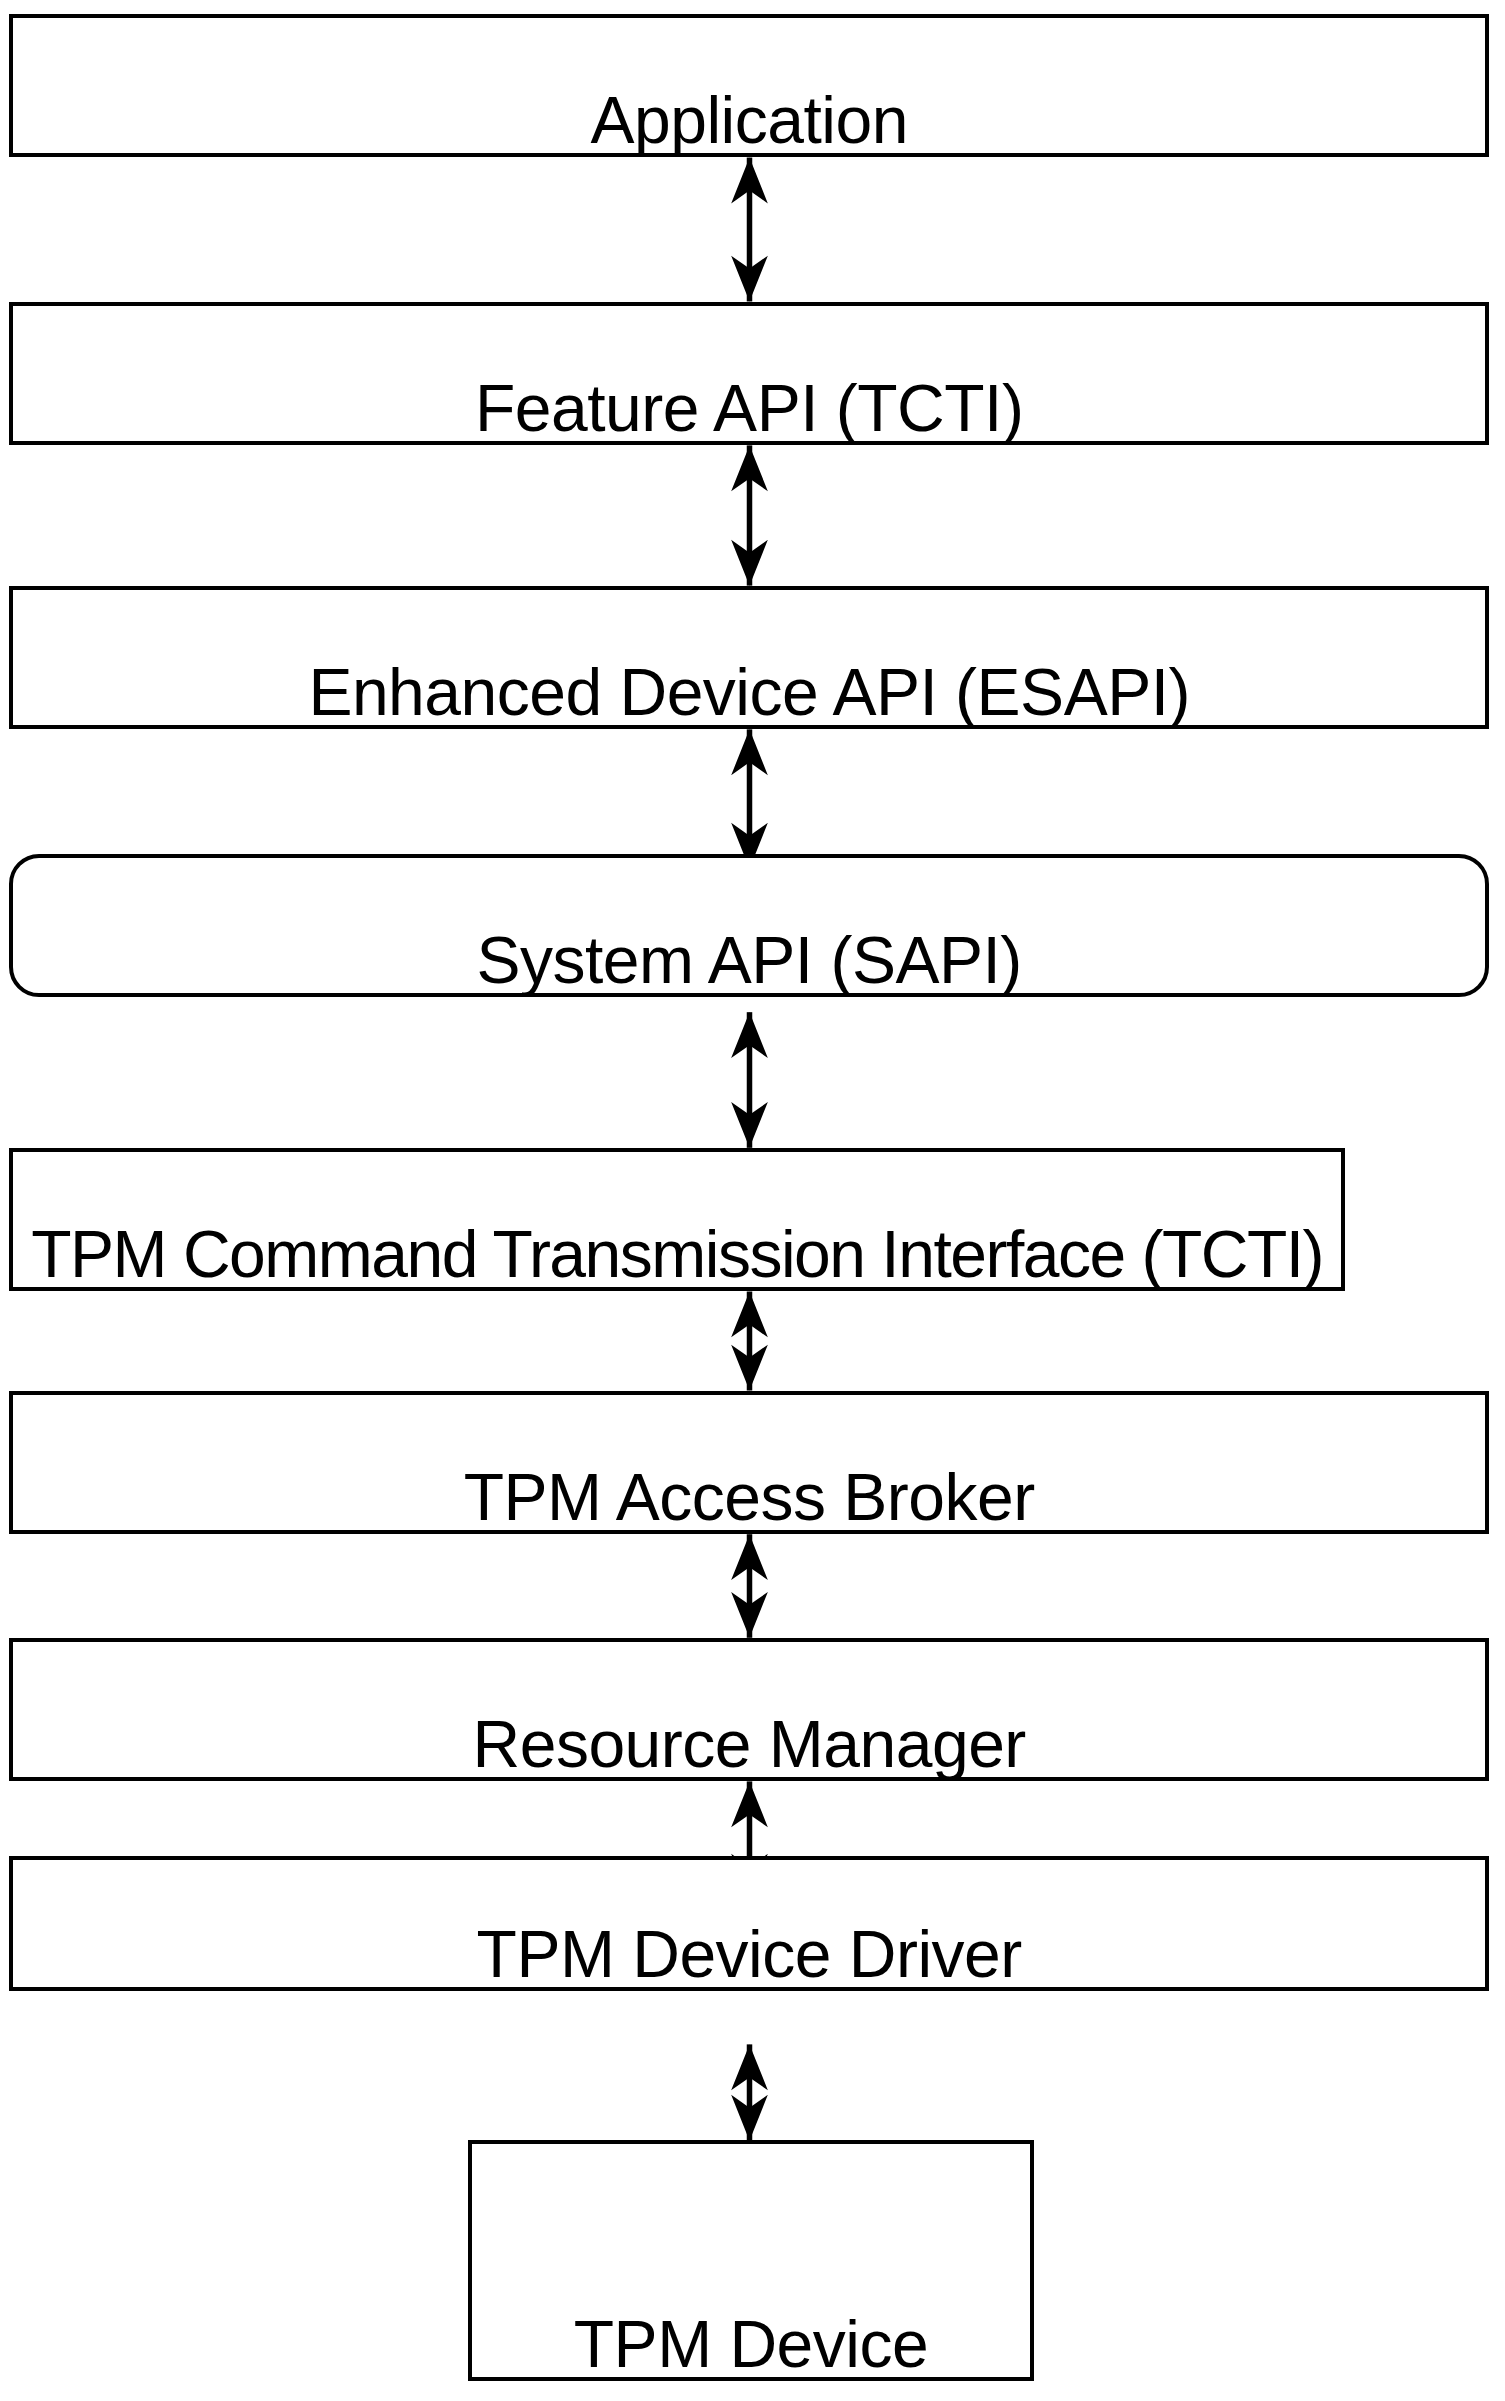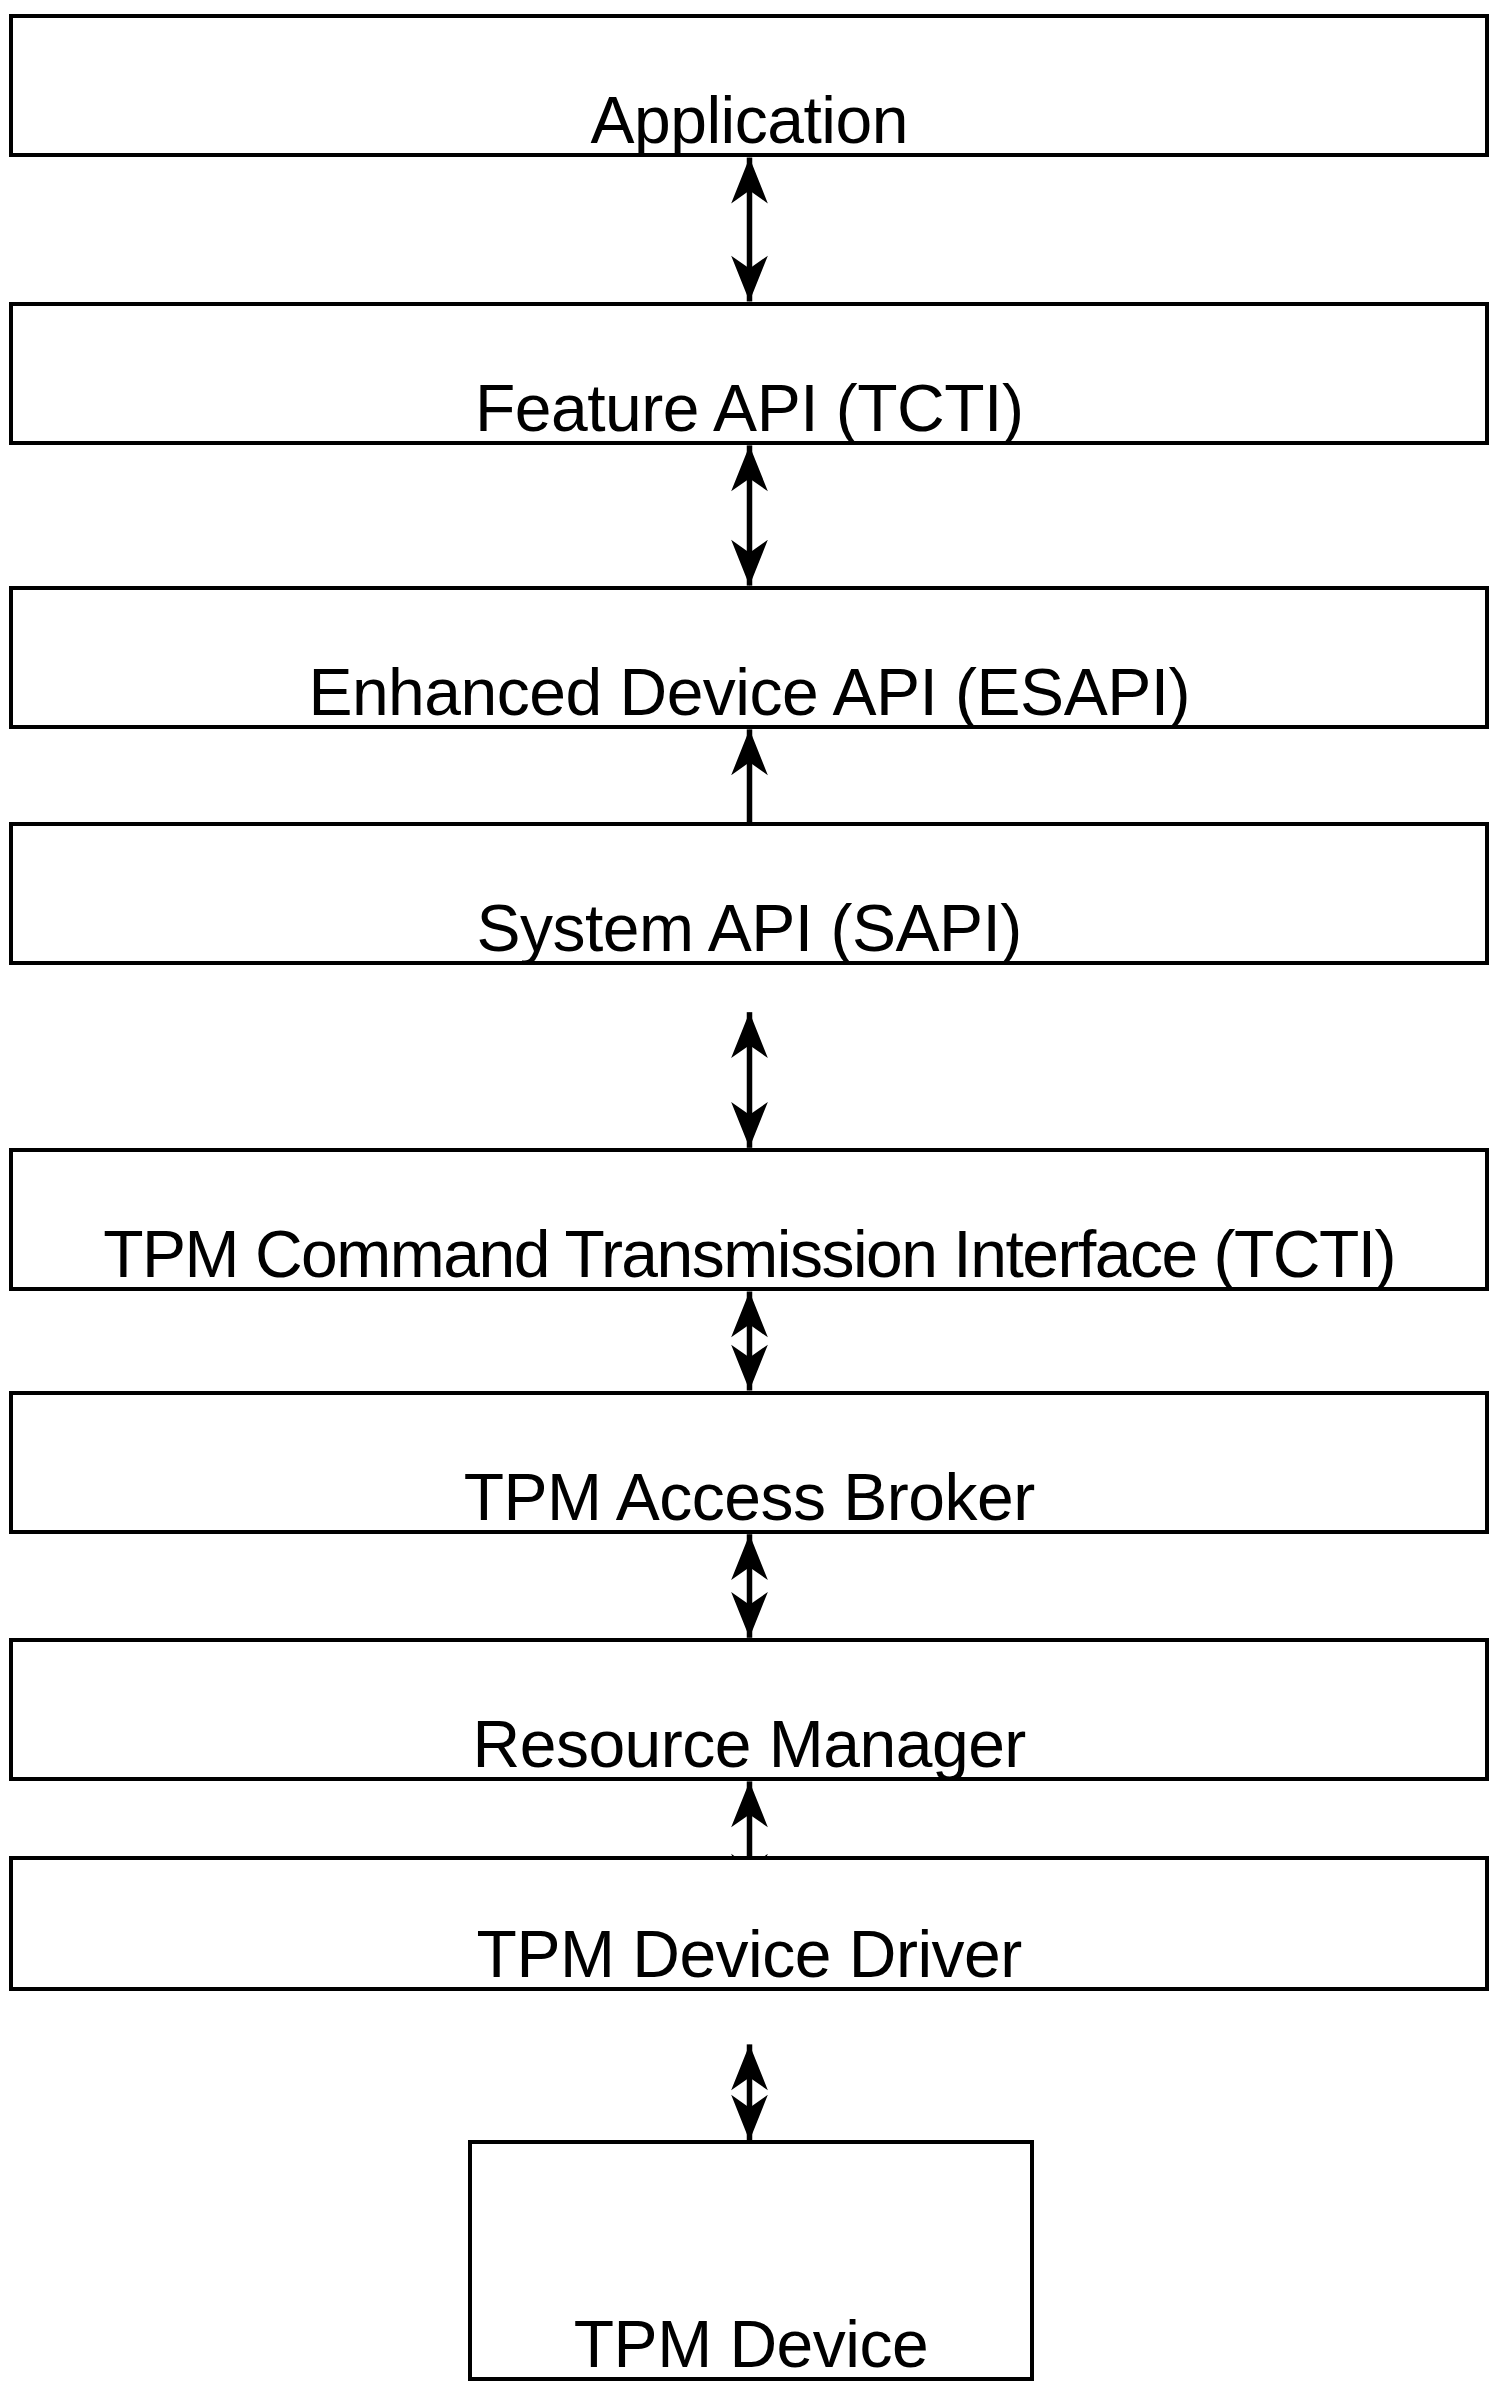--- a/index.html
+++ b/index.html
@@ -109,24 +109,24 @@
     </div>
     <div class="layer-box" style="left: 9.2px; top: 14px; width: 1480px; height: 143px; border-color: rgb(0, 0, 0); background: rgb(255, 255, 255);">
       <div class="layer-label">Application</div>
     </div>
     <div class="layer-box" style="left: 9.2px; top: 302px; width: 1480px; height: 143px; border-color: rgb(0, 0, 0); background: rgb(255, 255, 255);">
       <div class="layer-label">Feature API (TCTI)</div>
     </div>
     <div class="layer-box" style="left: 9.2px; top: 586px; width: 1480px; height: 143px; border-color: rgb(0, 0, 0); background: rgb(255, 255, 255);">
       <div class="layer-label">Enhanced Device API (ESAPI)</div>
     </div>
-    <div class="layer-box" style="left: 9.2px; top: 822px; width: 1480px; height: 143px; border-color: rgb(0, 0, 0); background: rgb(255, 255, 255);">
+    <div class="layer-box" style="left: 9.2px; top: 854px; width: 1480px; height: 143px; border-color: rgb(0, 0, 0); background: rgb(255, 255, 255); border-radius: 30px;">
       <div class="layer-label">System API (SAPI)</div>
     </div>
-    <div class="layer-box" style="left: 9.2px; top: 1148px; width: 1480px; height: 143px; border-color: rgb(0, 0, 0); background: rgb(255, 255, 255);">
+    <div class="layer-box" style="left: 9.2px; top: 1148px; width: 1336px; height: 143px; border-color: rgb(0, 0, 0); background: rgb(255, 255, 255);">
       <div class="layer-label tight">TPM Command Transmission Interface (TCTI)</div>
     </div>
     <div class="layer-box" style="left: 9.2px; top: 1391px; width: 1480px; height: 143px; border-color: rgb(0, 0, 0); background: rgb(255, 255, 255);">
       <div class="layer-label">TPM Access Broker</div>
     </div>
     <div class="layer-box" style="left: 9.2px; top: 1638px; width: 1480px; height: 143px; border-color: rgb(0, 0, 0); background: rgb(255, 255, 255);">
       <div class="layer-label">Resource Manager</div>
     </div>
     <div class="layer-box" style="left: 9.2px; top: 1856px; width: 1480px; height: 135px; border-color: rgb(0, 0, 0); background: rgb(255, 255, 255);">
       <div class="layer-label">TPM Device Driver</div>

